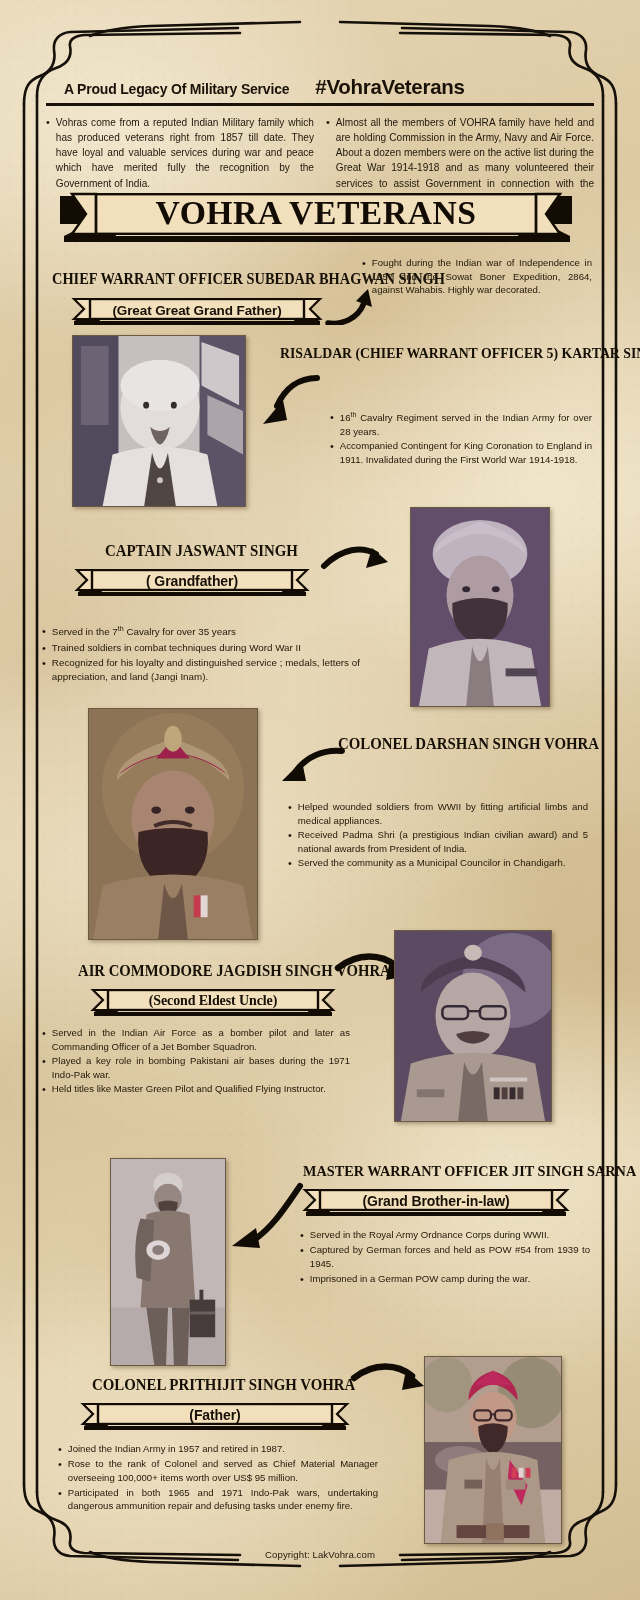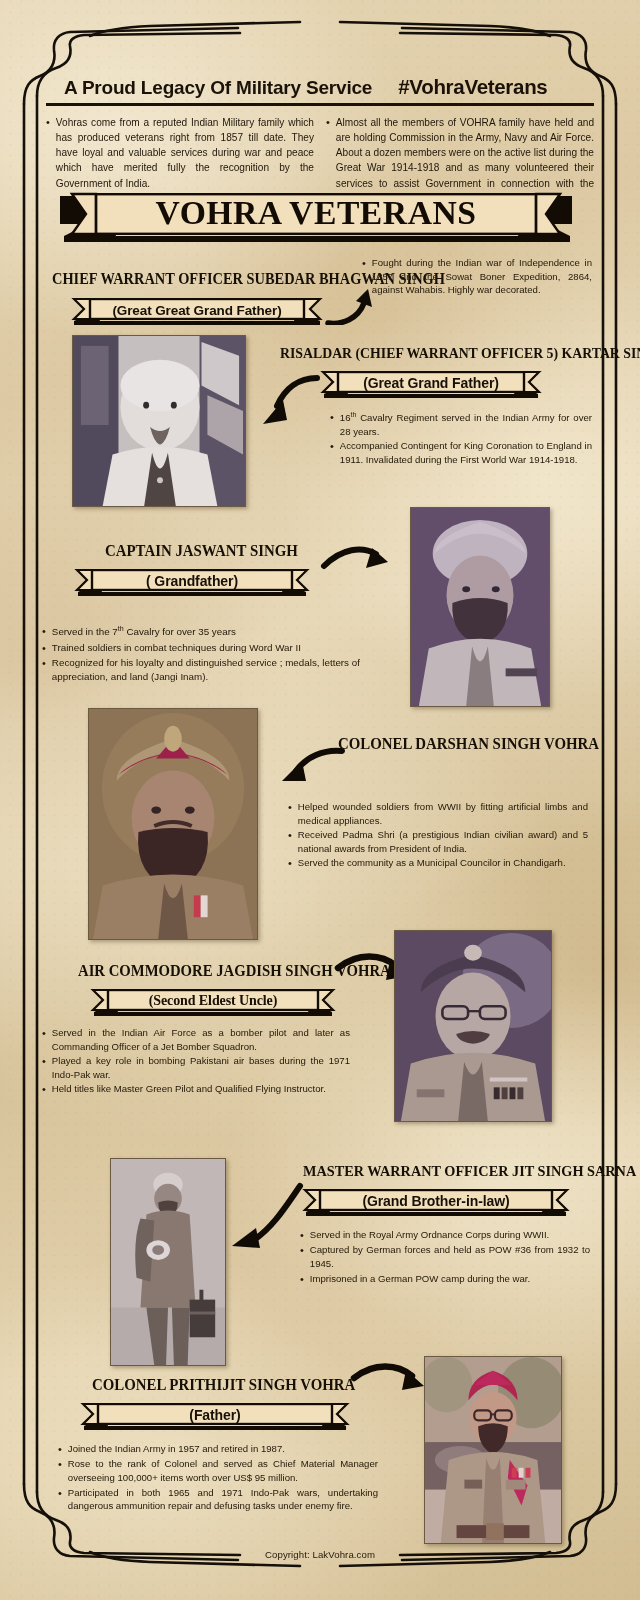--- a/index.html
+++ b/index.html
@@ -55,21 +55,21 @@
   
   .header-block { position: absolute; left: 46px; top: 40px; width: 548px; }
 
   .header-title-row {
     display: flex;
     align-items: baseline;
     gap: 26px;
     padding-left: 18px;
   }
   .header-title {
-    font-size: 19px;
+    font-size: 14px;
     font-weight: bold;
     color: #1a1208;
     letter-spacing: -0.2px;
     white-space: nowrap;
   }
   .header-hash {
     font-size: 20.5px;
     font-weight: bold;
     color: #1a1208;
     letter-spacing: -0.3px;
@@ -286,32 +286,20 @@
       <path d="M78,92 Q88,100 98,92 Q94,108 88,110 Q82,108 78,92 Z" fill="#6e6257"></path>
       <path d="M40,120 Q88,104 136,120 L146,172 L30,172 Z" fill="#f2ede6"></path>
       <path d="M80,118 Q88,150 96,118 L104,172 L72,172 Z" fill="#4b4239"></path>
       <circle cx="88" cy="146" r="3" fill="#d8d2c8"></circle>
       <rect width="174" height="172" fill="#7a6a9a" opacity=".10"></rect>
     </svg>
   </div>
 
   <div class="pname" style="left:280px; top:345px; font-size:15px; transform:scaleX(.92);">RISALDAR (CHIEF WARRANT OFFICER 5) KARTAR SINGH</div>
 
-  <div class="srib" style="left:318px; top:370px; width:226px; height:28px;">
-    <svg viewBox="0 0 226 30" width="226" height="30" preserveAspectRatio="none">
-      <path d="M6,24 L26,14 L30,24 L196,24 L200,14 L220,24 L220,28 L6,28 Z" fill="#120c05"></path>
-      <rect x="20" y="2" width="186" height="20" fill="#f2dfbb"></rect>
-      <path d="M20,2 L20,22 L5,22 L15,12 L5,2 Z" fill="#f2dfbb"></path>
-      <path d="M206,2 L206,22 L221,22 L211,12 L221,2 Z" fill="#f2dfbb"></path>
-      <path d="M5,2 L15,12 L5,22 L20,22 L20,2 Z" fill="none" stroke="#120c05" stroke-width="2.2"></path>
-      <path d="M221,2 L211,12 L221,22 L206,22 L206,2 Z" fill="none" stroke="#120c05" stroke-width="2.2"></path>
-      <rect x="20" y="2.1" width="186" height="19.8" fill="none" stroke="#120c05" stroke-width="2.2"></rect>
-    </svg>
-    <div class="srib-label">(Great Grand Father)</div>
-  </div>
 
   <div class="blist" style="left:330px; top:410px; width:262px;">
     <div class="bli">
       <span class="dot">•</span>
       <span>16<span class="sup">th</span> Cavalry Regiment served in the Indian Army for over 28 years.</span>
     </div>
     <div class="bli">
       <span class="dot">•</span>
       <span>Accompanied Contingent for King Coronation to England in 1911. Invalidated during the First World War 1914-1918.</span>
     </div>
@@ -492,21 +480,21 @@
     <div class="srib-label">(Grand Brother-in-law)</div>
   </div>
 
   <div class="blist" style="left:300px; top:1228px; width:290px;">
     <div class="bli">
       <span class="dot">•</span>
       <span>Served in the Royal Army Ordnance Corps during WWII.</span>
     </div>
     <div class="bli">
       <span class="dot">•</span>
-      <span>Captured by German forces and held as POW #36 from 1932 to 1945.</span>
+      <span>Captured by German forces and held as POW #54 from 1939 to 1945.</span>
     </div>
     <div class="bli">
       <span class="dot">•</span>
       <span>Imprisoned in a German POW camp during the war.</span>
     </div>
   </div>
 
   <svg class="arrow" style="left:228px; top:1180px; width:80px; height:76px;" viewBox="0 0 80 76">
     <path d="M72,6 C58,26 46,46 26,60" stroke="#100b05" stroke-width="6" fill="none" stroke-linecap="round"></path>
     <path d="M4,66 L28,48 L32,68 Z" fill="#100b05"></path>

